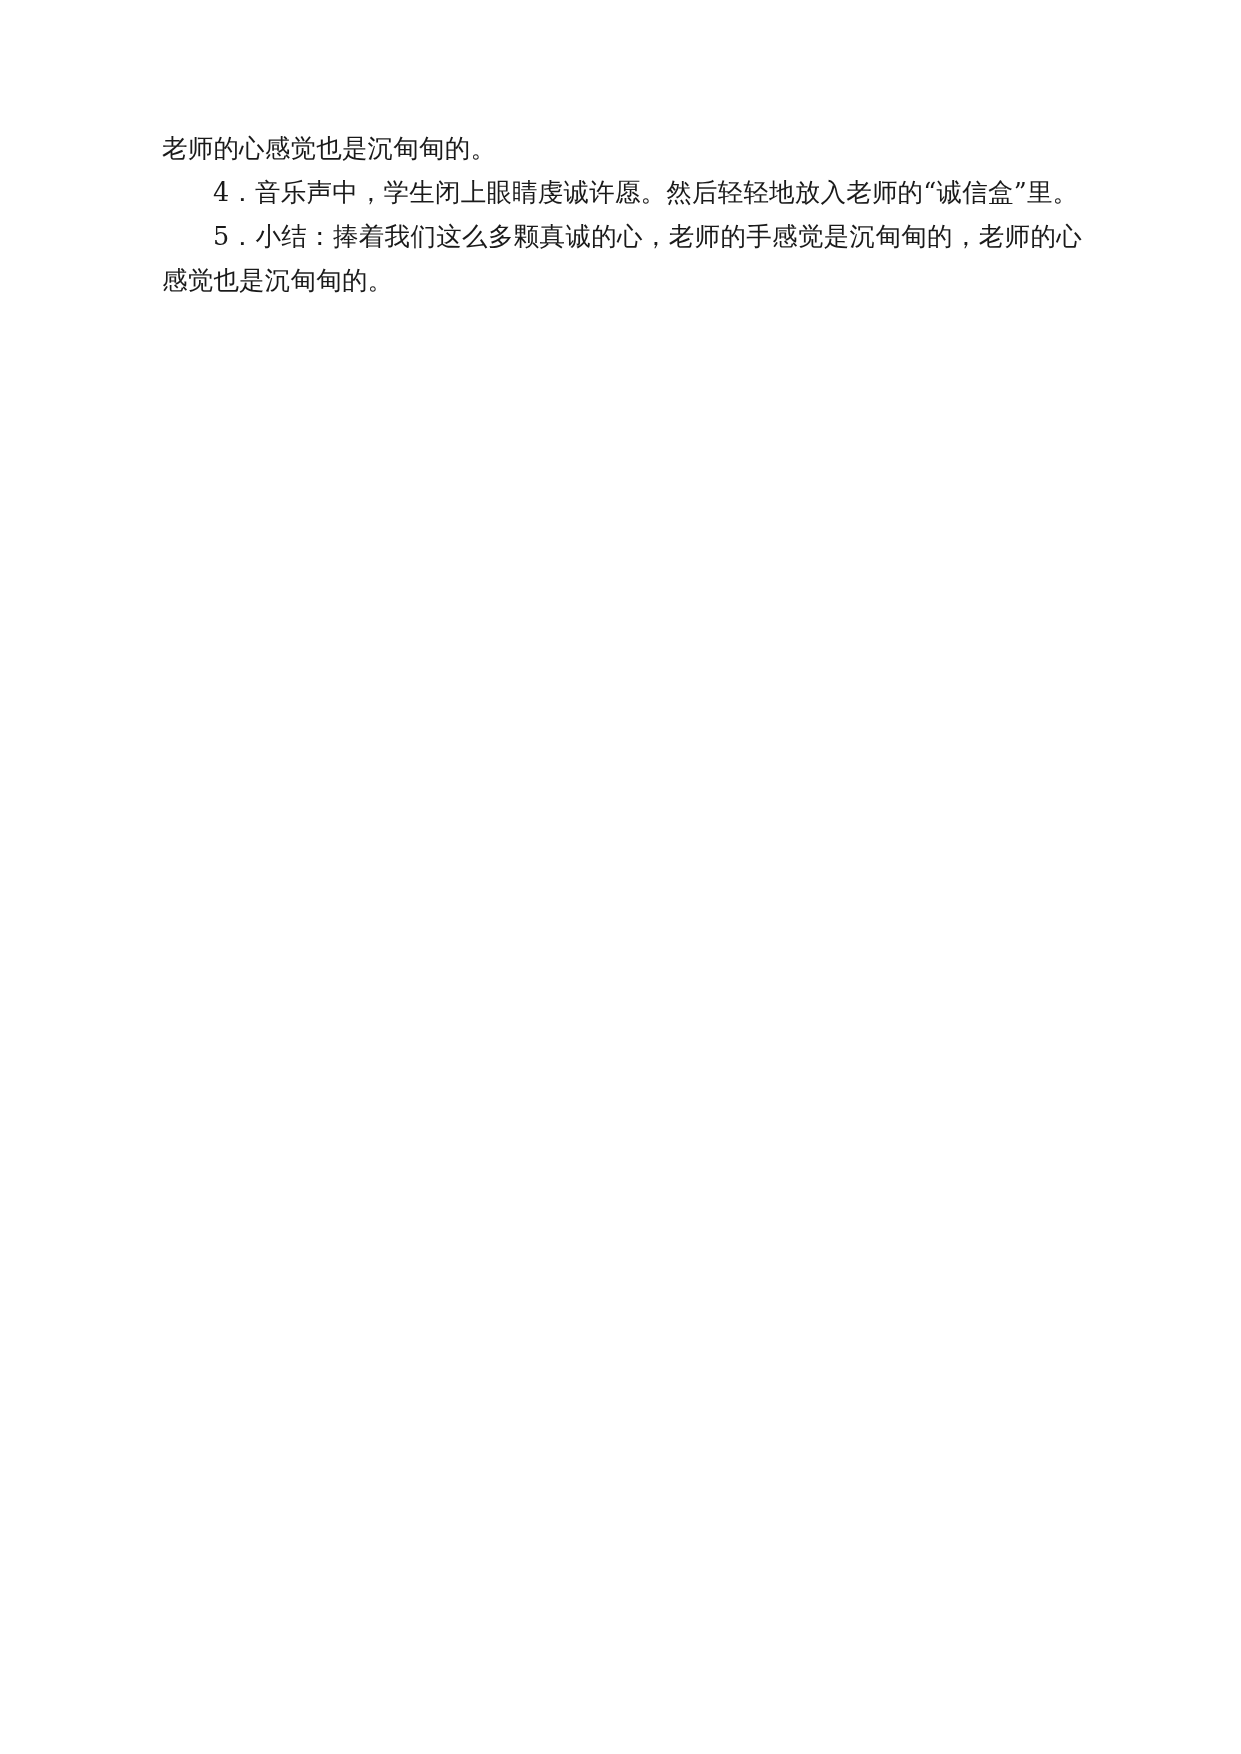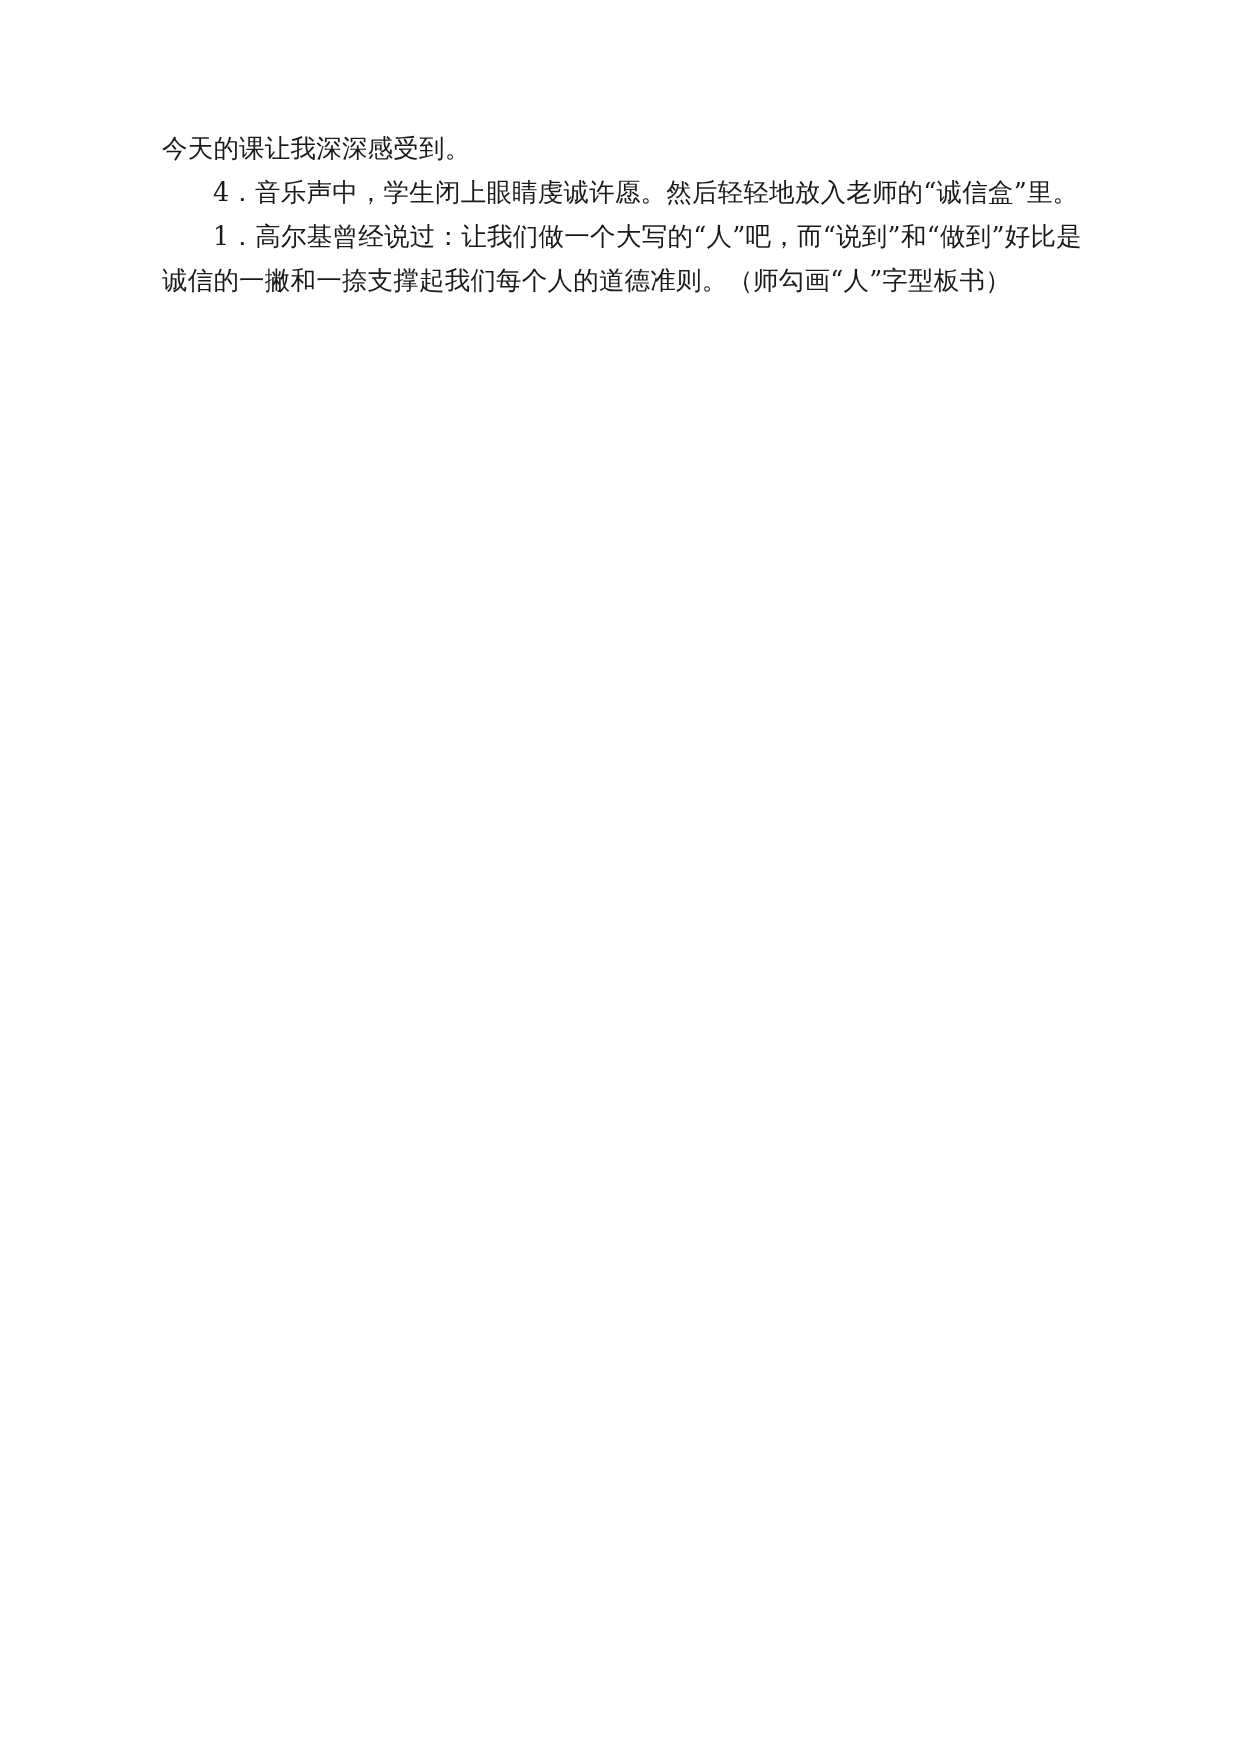--- a/index.html
+++ b/index.html
@@ -34,17 +34,17 @@
   }
   p.indent {
     text-indent: 2em;
   }
 </style>
 </head>
 <body>
 
 <div class="page">
   <div class="content">
-    <p>今天的课让我深深感受到。</p>
+    <p>老师的心感觉也是沉甸甸的。</p>
     <p class="indent">4．音乐声中，学生闭上眼睛虔诚许愿。然后轻轻地放入老师的“诚信盒”里。</p>
-    <p class="indent">1．高尔基曾经说过：让我们做一个大写的“人”吧，而“说到”和“做到”好比是诚信的一撇和一捺支撑起我们每个人的道德准则。（师勾画“人”字型板书）</p>
+    <p class="indent">5．小结：捧着我们这么多颗真诚的心，老师的手感觉是沉甸甸的，老师的心感觉也是沉甸甸的。</p>
   </div>
 </div>
 
 </body></html>

